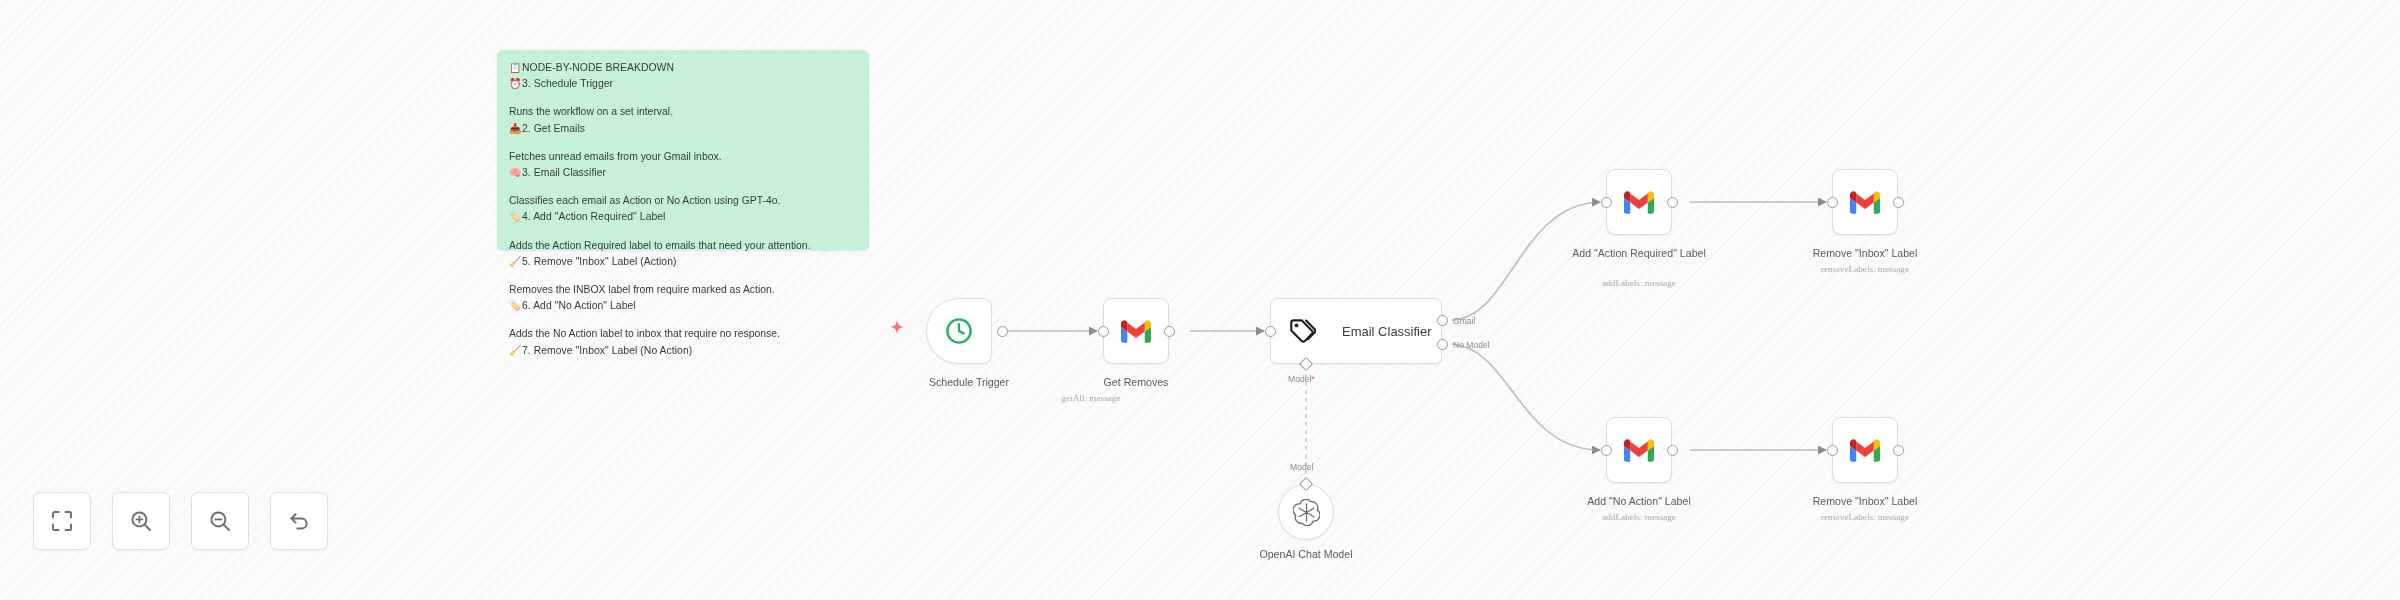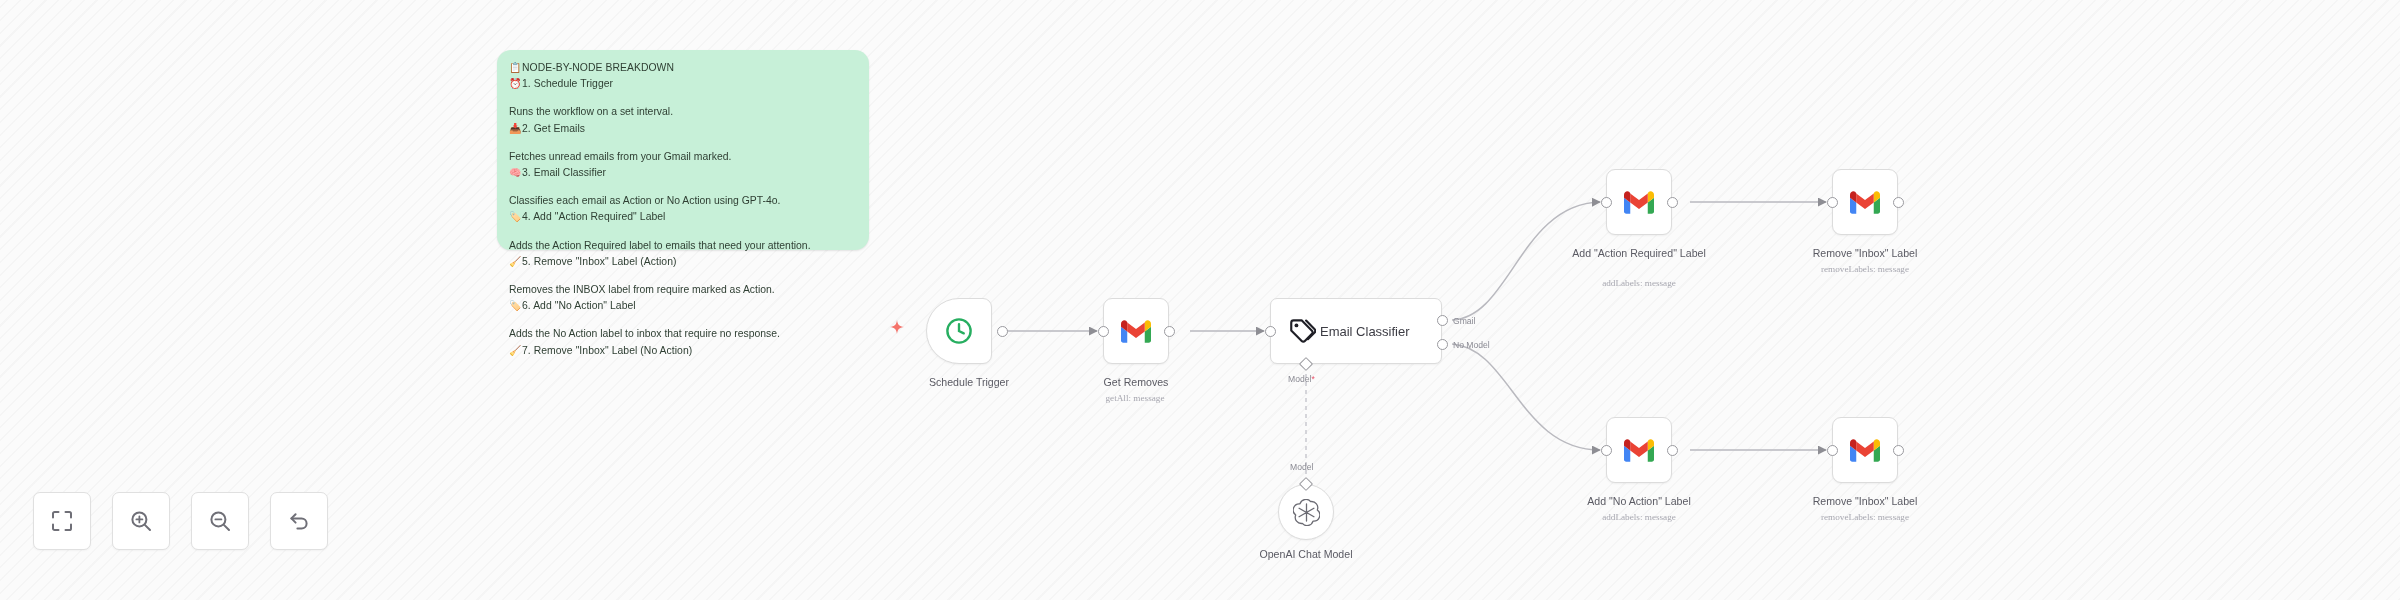--- a/index.html
+++ b/index.html
@@ -26,21 +26,21 @@
   }
 
   
   #sticky {
     position: absolute;
     left: 497px;
     top: 50px;
     width: 372px;
     height: 200px;
     background: #c7f0d8;
-    border-radius: 14px;
+    border-radius: 6px;
     box-shadow: 0 1px 2px rgba(0,0,0,0.10);
     padding: 10px 15px 8px 12px;
     box-sizing: border-box;
   }
   .sticky-line {
     font-size: 10.4px;
     line-height: 16.2px;
     color: #2f3f33;
     white-space: nowrap;
     letter-spacing: 0.05px;
@@ -84,21 +84,21 @@
     width: 56px; height: 56px;
     border-radius: 50%;
   }
   .node-inner {
     width: 100%; height: 100%;
     display: flex; align-items: center; justify-content: center;
   }
   .node.wide .node-inner {
     justify-content: flex-start;
     padding-left: 18px;
-    gap: 4px;
+    gap: 26px;
   }
   .wide-title {
     font-size: 13px;
     color: #3c3c44;
     font-weight: 400;
     white-space: nowrap;
   }
 
   
   .caption {
@@ -197,31 +197,31 @@
     <path d="M 1690 450 L 1826 450" stroke="#b9b9bf" stroke-width="1.5" fill="none" marker-end="url(#arrow)"></path>
 
     <path d="M 1306 374 L 1306 510" stroke="#c9c9cf" stroke-width="1.5" fill="none" stroke-dasharray="4 4"></path>
   </svg>
 
   <div id="sticky">
     <div class="sticky-line">
       <span class="emo">📋</span><span>NODE-BY-NODE BREAKDOWN</span>
     </div>
     <div class="sticky-line">
-      <span class="emo">⏰</span><span>1. Schedule Trigger</span>
+      <span class="emo">⏰</span><span>3. Schedule Trigger</span>
     </div>
     <div class="sticky-gap"></div>
 
     <div class="sticky-desc">Runs the workflow on a set interval.</div>
     <div class="sticky-line">
       <span class="emo">📥</span><span>2. Get Emails</span>
     </div>
     <div class="sticky-gap"></div>
 
-    <div class="sticky-desc">Fetches unread emails from your Gmail marked.</div>
+    <div class="sticky-desc">Fetches unread emails from your Gmail inbox.</div>
     <div class="sticky-line">
       <span class="emo">🧠</span><span>3. Email Classifier</span>
     </div>
     <div class="sticky-gap"></div>
 
     <div class="sticky-desc">Classifies each email as Action or No Action using GPT-4o.</div>
     <div class="sticky-line">
       <span class="emo">🏷️</span><span>4. Add "Action Required" Label</span>
     </div>
     <div class="sticky-gap"></div>
@@ -266,21 +266,21 @@
         <path d="M38 36 L44.4 36 C46.4 36 48 34.4 48 32.4 L48 10.5 L38 18 Z" fill="#34a853"></path>
         <path d="M38 3.6 L38 18 L48 10.5 L48 5.4 C48 0.9 42.9 -1.7 39.3 1 Z" fill="#fbbc04"></path>
         <path d="M10 18 L10 3.6 L24 14.1 L38 3.6 L38 18 L24 28.5 Z" fill="#ea4335"></path>
         <path d="M0 5.4 L0 10.5 L10 18 L10 3.6 L8.7 1 C5.1 -1.7 0 0.9 0 5.4 Z" fill="#c5221f"></path>
       </svg>
     </div>
   </div>
   <div class="port" style="left:1097.5px; top:325.5px;"></div>
   <div class="port" style="left:1163.5px; top:325.5px;"></div>
   <div class="caption" style="left:1063px; top:376px; width:146px;">Get Removes</div>
-  <div class="subcaption" style="left:1062px; top:392px; width:146px;">getAll: message</div>
+  <div class="subcaption" style="left:1018px; top:392px; width:146px;">getAll: message</div>
 
   <div class="node wide" style="left:1270px; top:298px;">
     <div class="node-inner">
       <svg width="27" height="27" viewBox="0 0 24 24">
         <path d="M2 4.2 C2 3 2.9 2.1 4.1 2.1 L11.2 2.1 L20.4 11.3 C21.2 12.1 21.2 13.3 20.4 14.1 L14.1 20.4 C13.3 21.2 12.1 21.2 11.3 20.4 L2 11.2 Z" fill="none" stroke="#1f1f26" stroke-width="1.9" stroke-linejoin="round"></path>
         <circle cx="6.6" cy="6.6" r="1.7" fill="#1f1f26"></circle>
         <path d="M15.2 2.3 L22.8 10 C23.6 10.8 23.6 12 22.8 12.8 L16.8 18.8" fill="none" stroke="#1f1f26" stroke-width="1.9" stroke-linecap="round"></path>
       </svg>
       <span class="wide-title">Email Classifier</span>
     </div>

